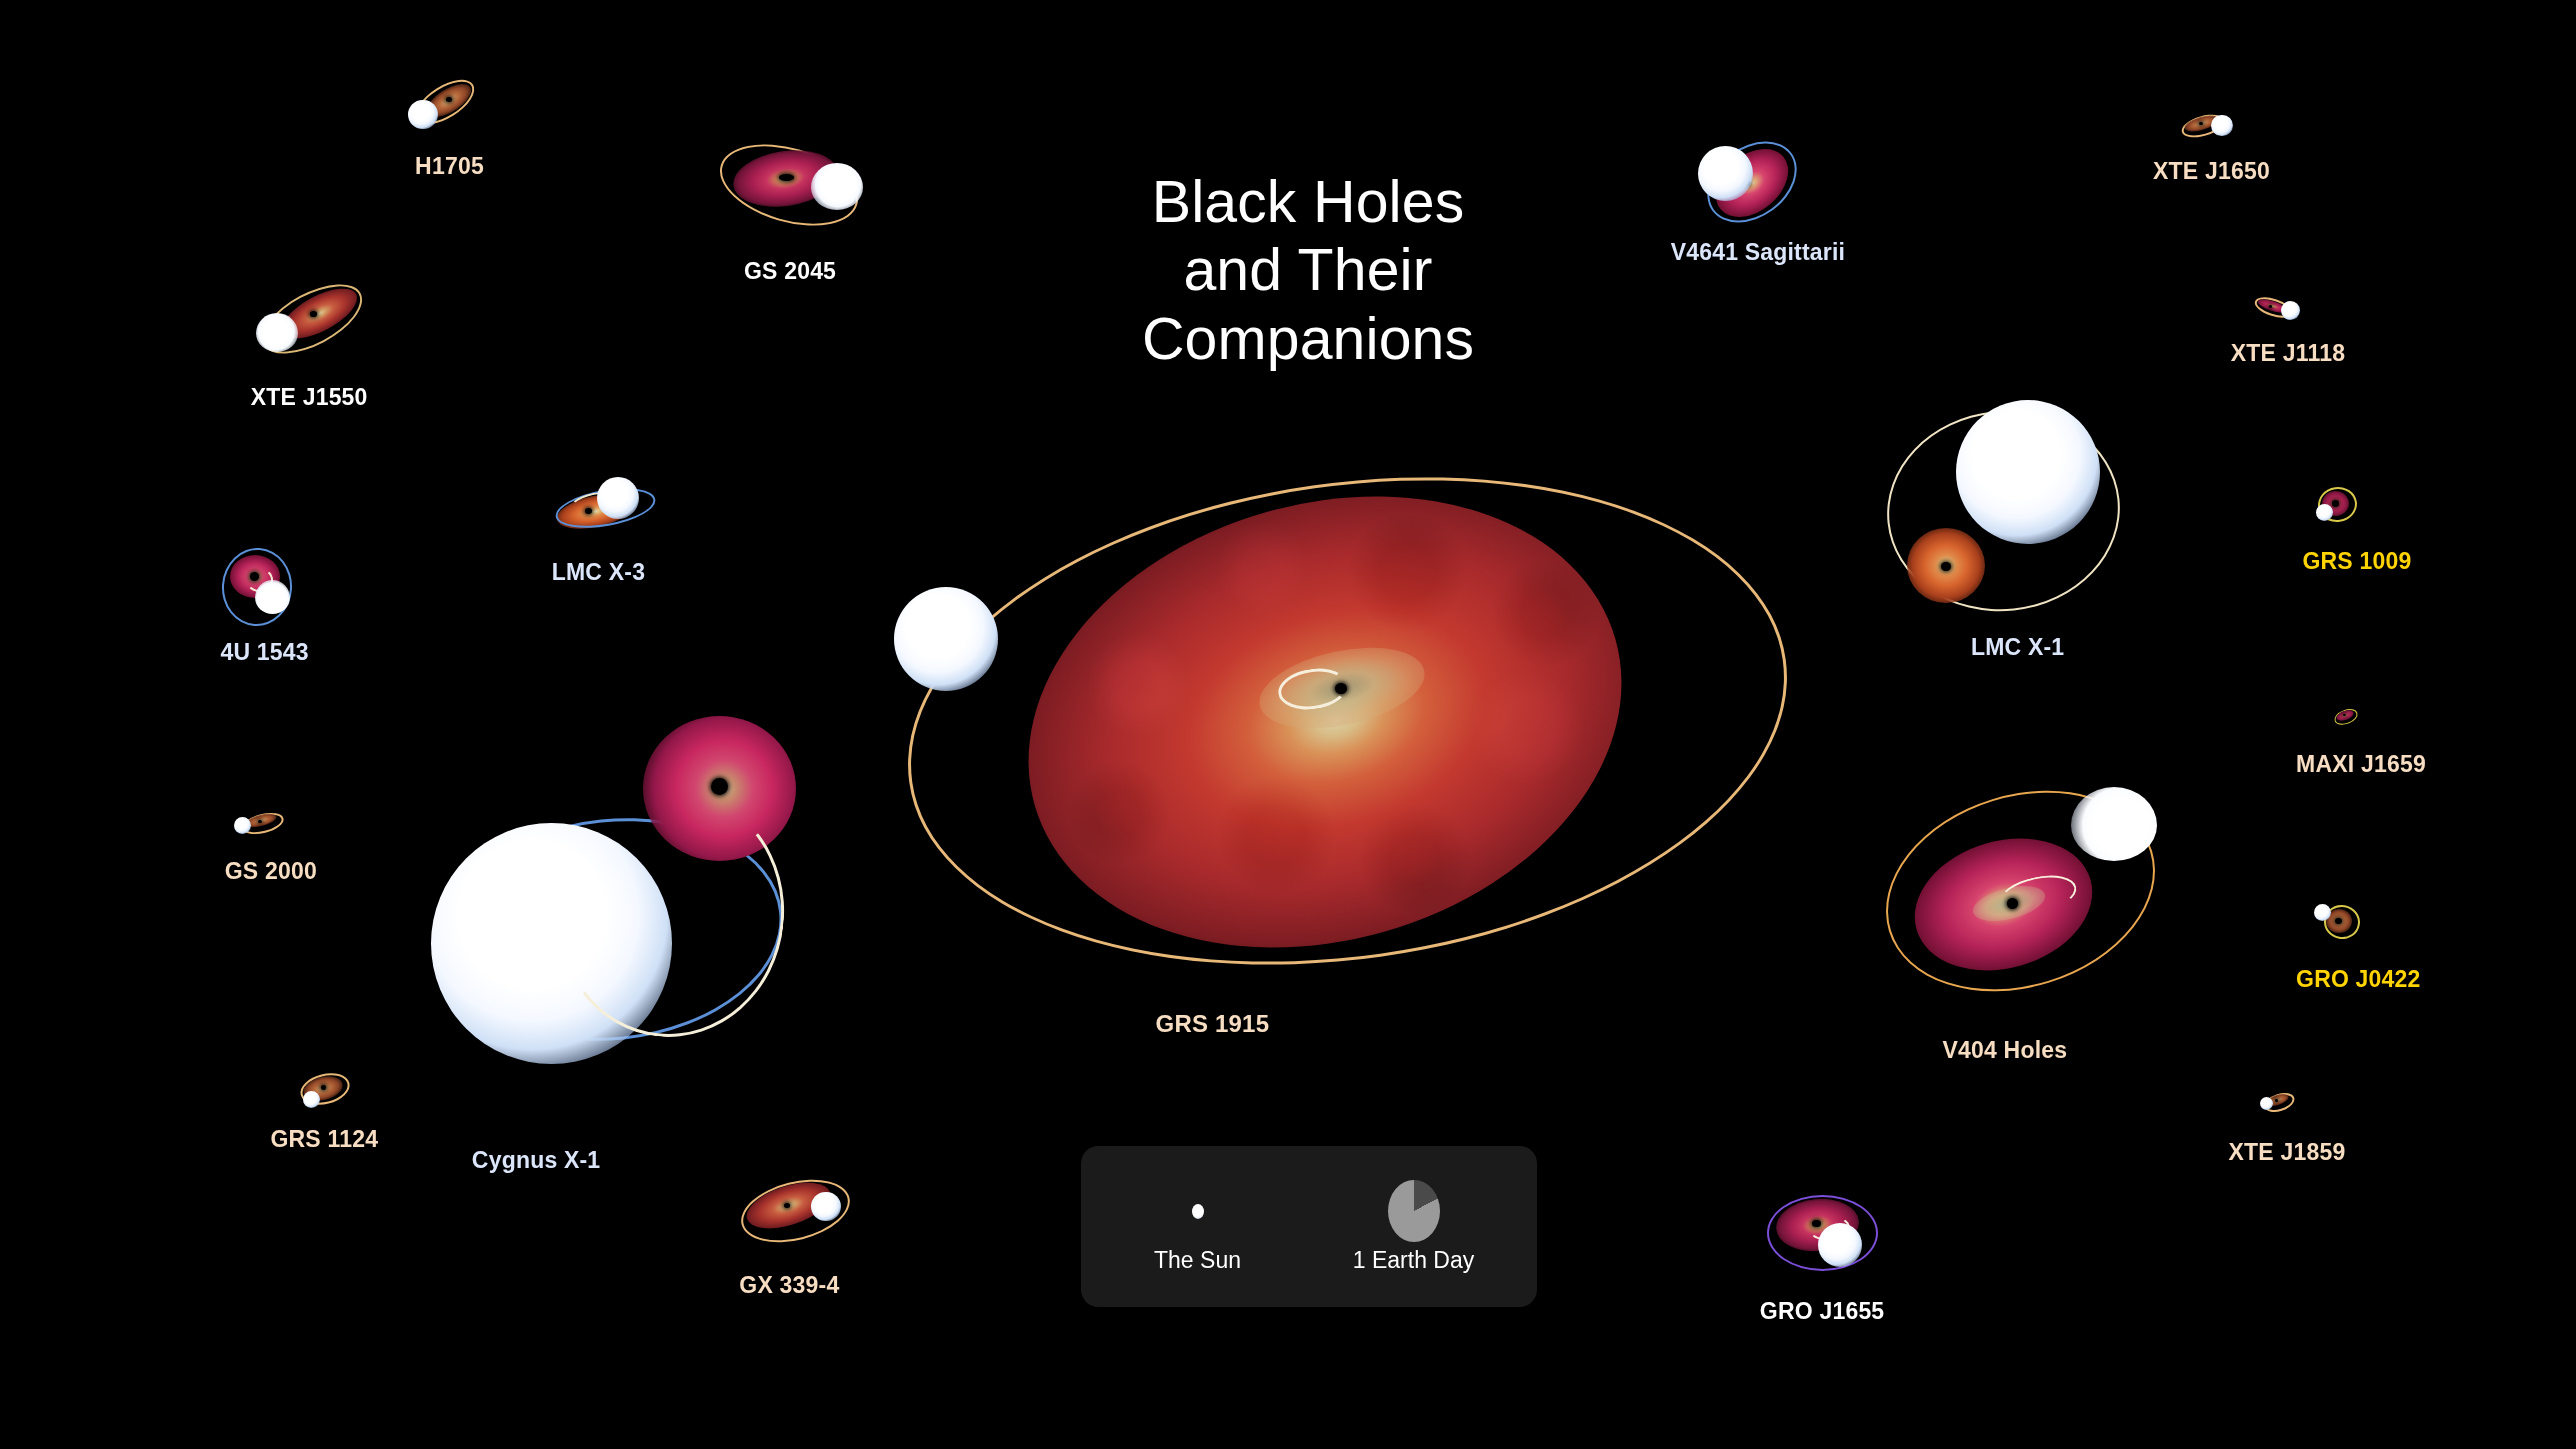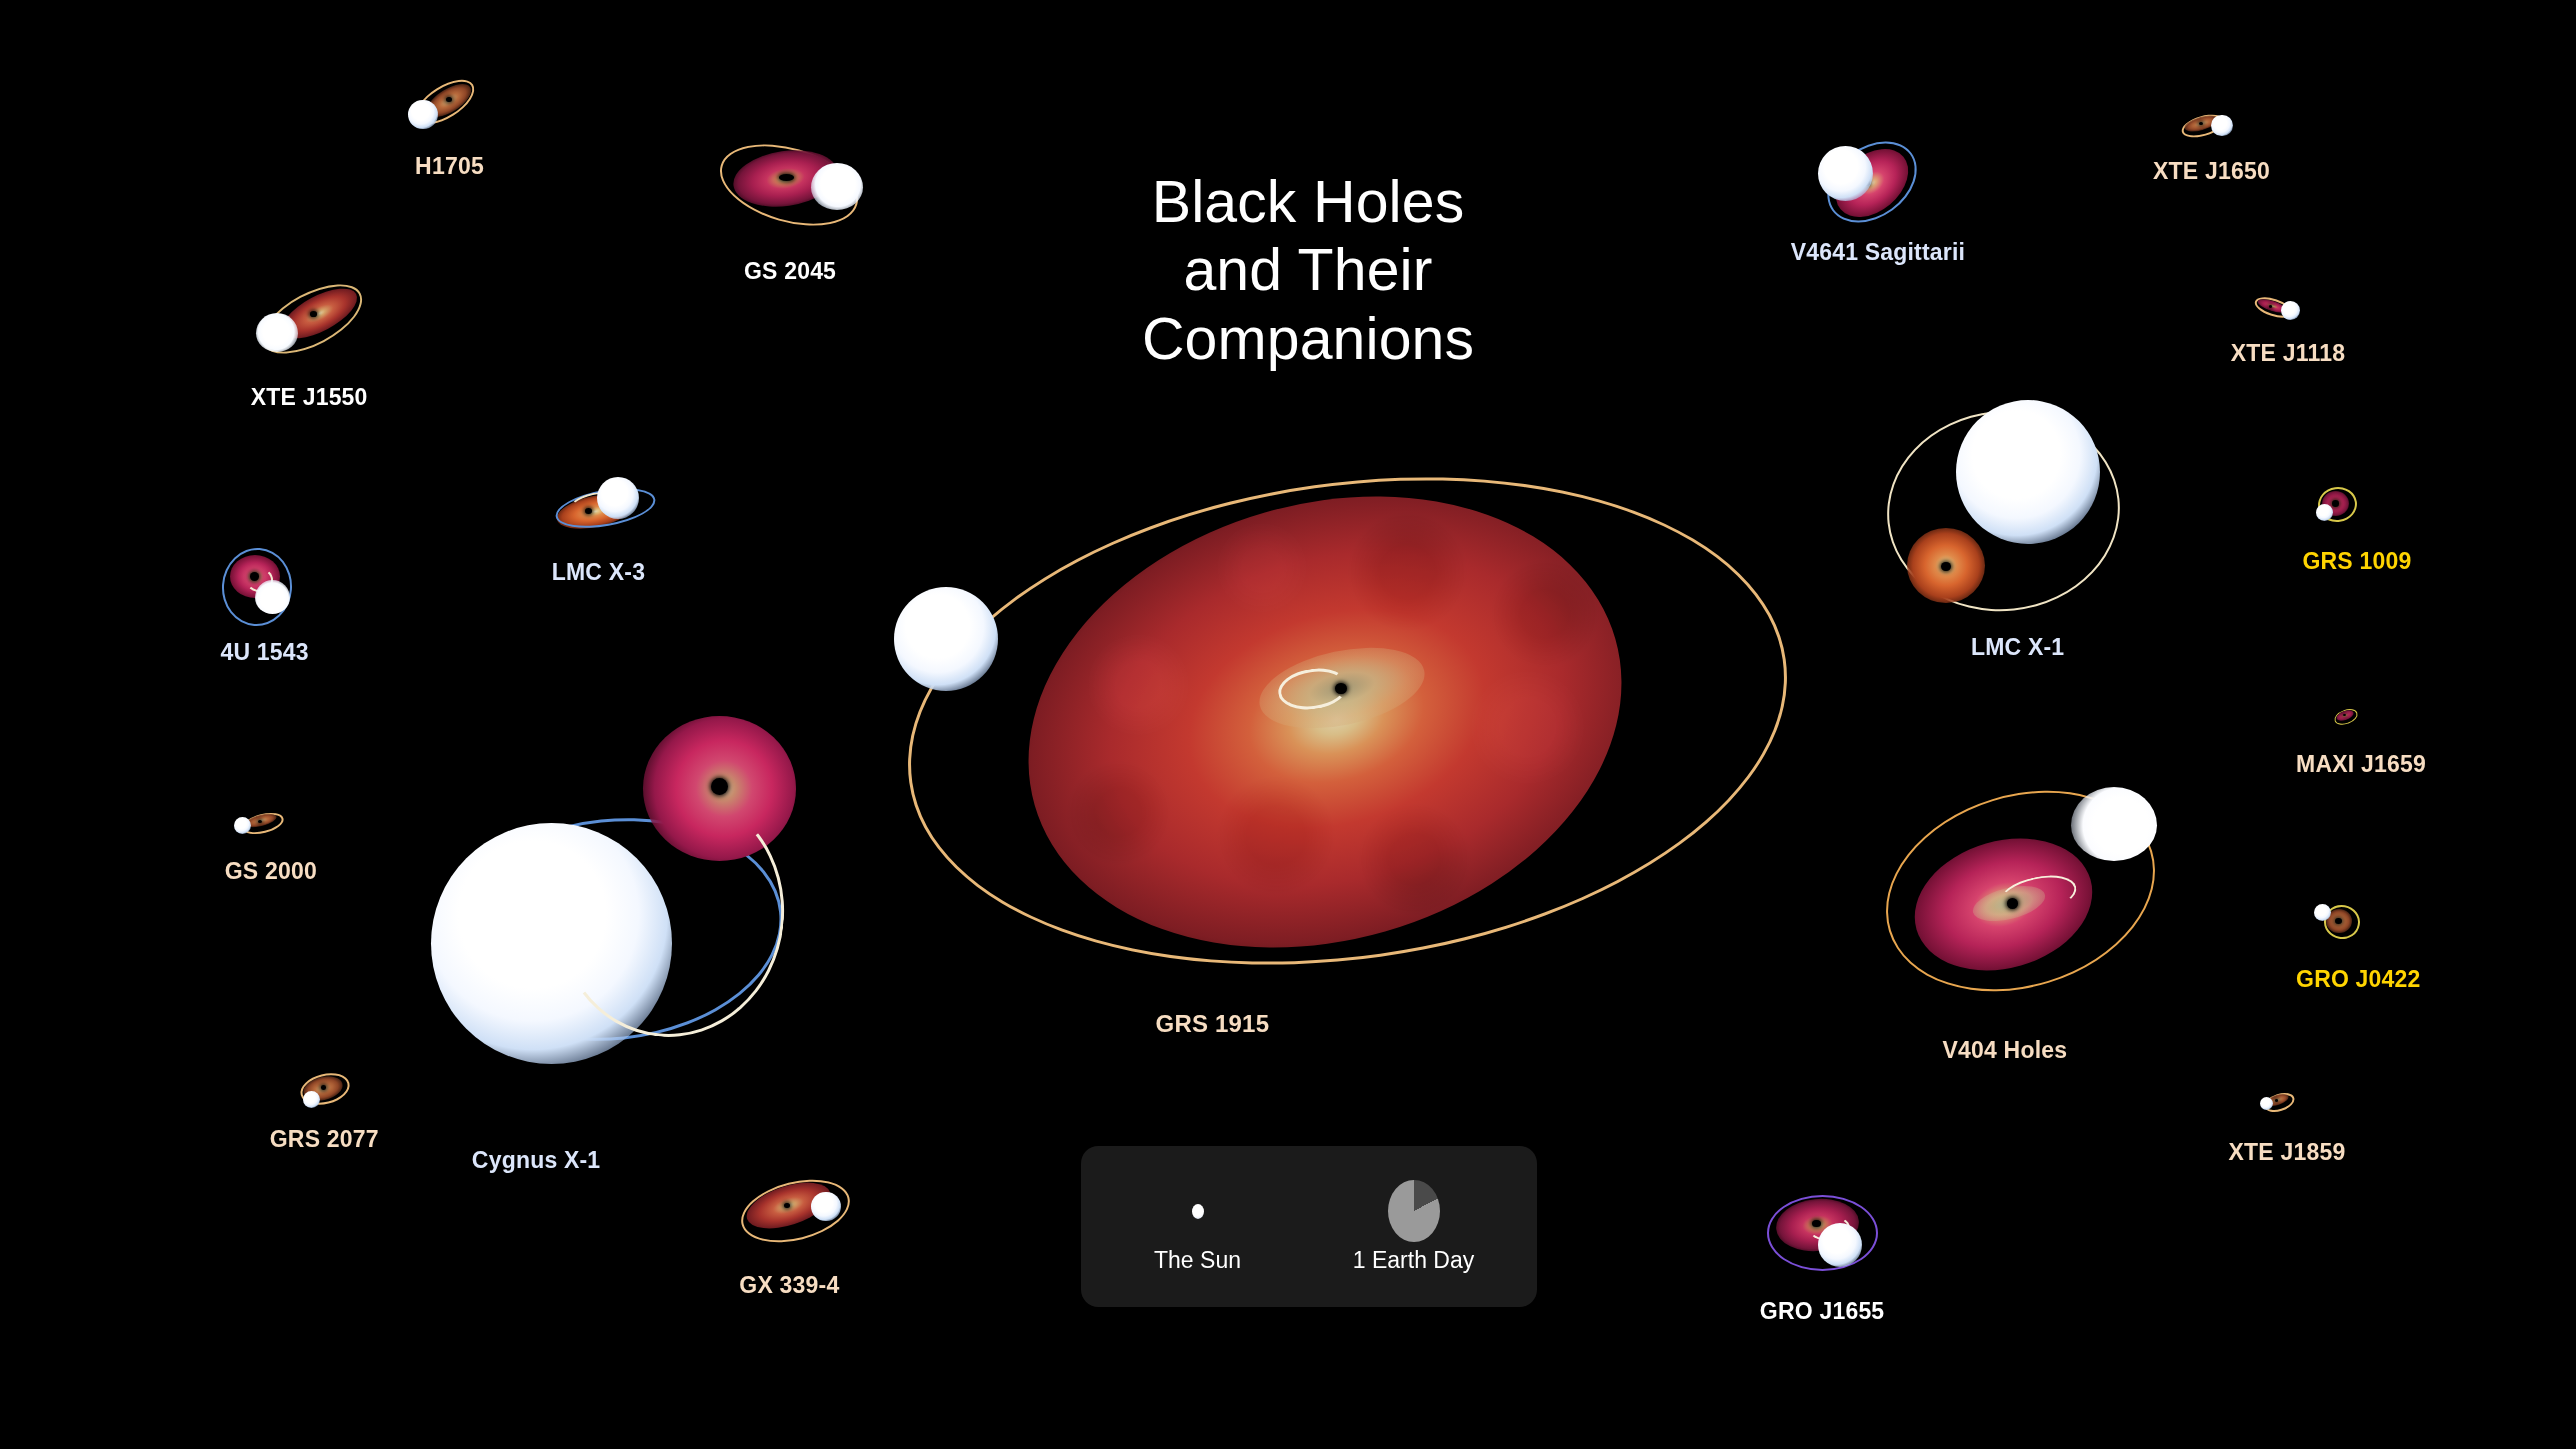--- a/index.html
+++ b/index.html
@@ -135,21 +135,21 @@
   <div class="system" style="left:714px;top:144px;width:181px;height:134px;">
     <div class="art">
       <div class="orbit" style="left:4px;top:4px;width:138px;height:70px;border-width:2.7px;border-color:#e8b878;transform:rotate(16deg);"></div>
       <div class="disk crimson" style="left:19px;top:6.7px;width:105px;height:55px;transform:rotate(-8deg);"></div>
       <div class="bh slit" style="left:65px;top:30px;width:14.8px;height:6.7px;"></div>
       <div class="star tear" style="left:97px;top:19px;width:52px;height:47px;background:radial-gradient(circle at 52% 45%,#fff 0%,#fff 46%,#f6f9ff 60%,rgba(205,225,250,.5) 78%,rgba(0,0,0,0) 100%);"></div>
     </div>
     <div class="sys-label" style="top:114px;left:42%;color:#ffffff;">GS 2045</div>
   </div>
 
-  <div class="system" style="left:1796px;top:138px;width:195px;height:141px;">
+  <div class="system" style="left:1676px;top:138px;width:195px;height:141px;">
     <div class="art">
       <div class="disk pink" style="left:35px;top:17.4px;width:82px;height:56px;transform:rotate(-40deg);"></div>
       <div class="orbit" style="left:27px;top:9.4px;width:94px;height:66px;border-width:2px;border-color:#5b8fd6;transform:rotate(-36deg);"></div>
       <div class="bh slit" style="left:65px;top:42px;width:9.4px;height:6px;"></div>
       <div class="star round" style="left:21.5px;top:8px;width:55px;height:55px;"></div>
     </div>
     <div class="sys-label" style="top:101px;left:42%;color:#dce6fb;">V4641 Sagittarii</div>
   </div>
 
   <div class="system" style="left:2157px;top:104px;width:121px;height:87px;">
@@ -288,21 +288,21 @@
     <div class="sys-label" style="top:74px;left:48%;color:#ffd400;">GRO J0422</div>
   </div>
 
   <div class="system" style="left:268px;top:1047px;width:134px;height:107px;">
     <div class="art">
       <div class="disk brown" style="left:35px;top:29.5px;width:40px;height:23px;transform:rotate(-14deg);"></div>
       <div class="orbit" style="left:32px;top:27px;width:46px;height:25.5px;border-width:2px;border-color:#e8b878;transform:rotate(-14deg);"></div>
       <div class="bh" style="left:53px;top:38px;width:5.4px;height:4.7px;"></div>
       <div class="star round" style="left:35px;top:44px;width:17.4px;height:17.4px;"></div>
     </div>
-    <div class="sys-label" style="top:79px;left:42%;color:#f7ddc2;">GRS 2077</div>
+    <div class="sys-label" style="top:79px;left:42%;color:#f7ddc2;">GRS 1124</div>
   </div>
 
   <div class="system" style="left:416px;top:704px;width:429px;height:470px;">
     <div class="art">
       <div class="orbit" style="left:25.5px;top:115px;width:335px;height:215px;border-width:3.4px;border-color:#5b8fd6;transform:rotate(-6deg);"></div>
       <div class="disk pink" style="left:227px;top:12px;width:153px;height:145px;
                   background:radial-gradient(circle at 53% 50%,
                     #cdb899 0%, #c78c6d 10%, #d1476f 26%, #c8275f 44%,
                     #95184a 64%, rgba(70,10,34,.5) 84%, rgba(0,0,0,0) 100%);"></div>
       <div class="bh" style="left:295px;top:74px;width:17.4px;height:17.4px;"></div>

